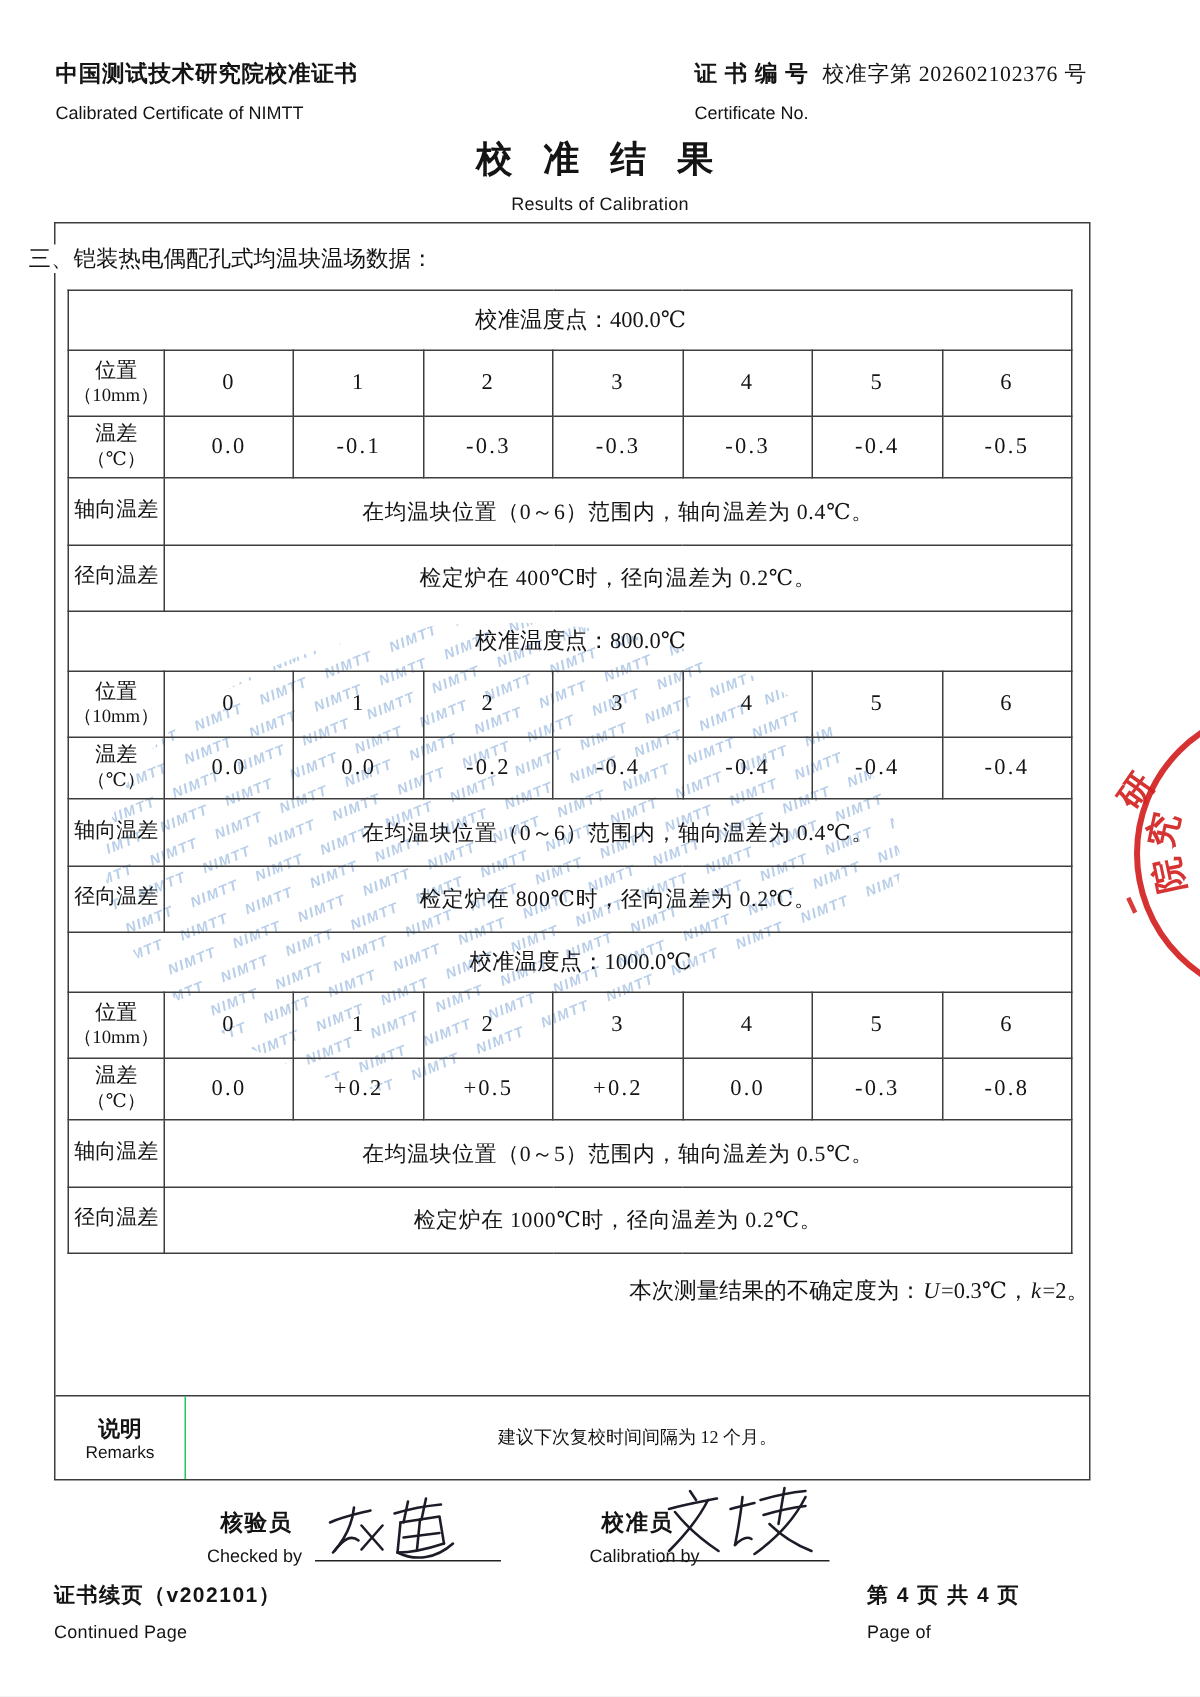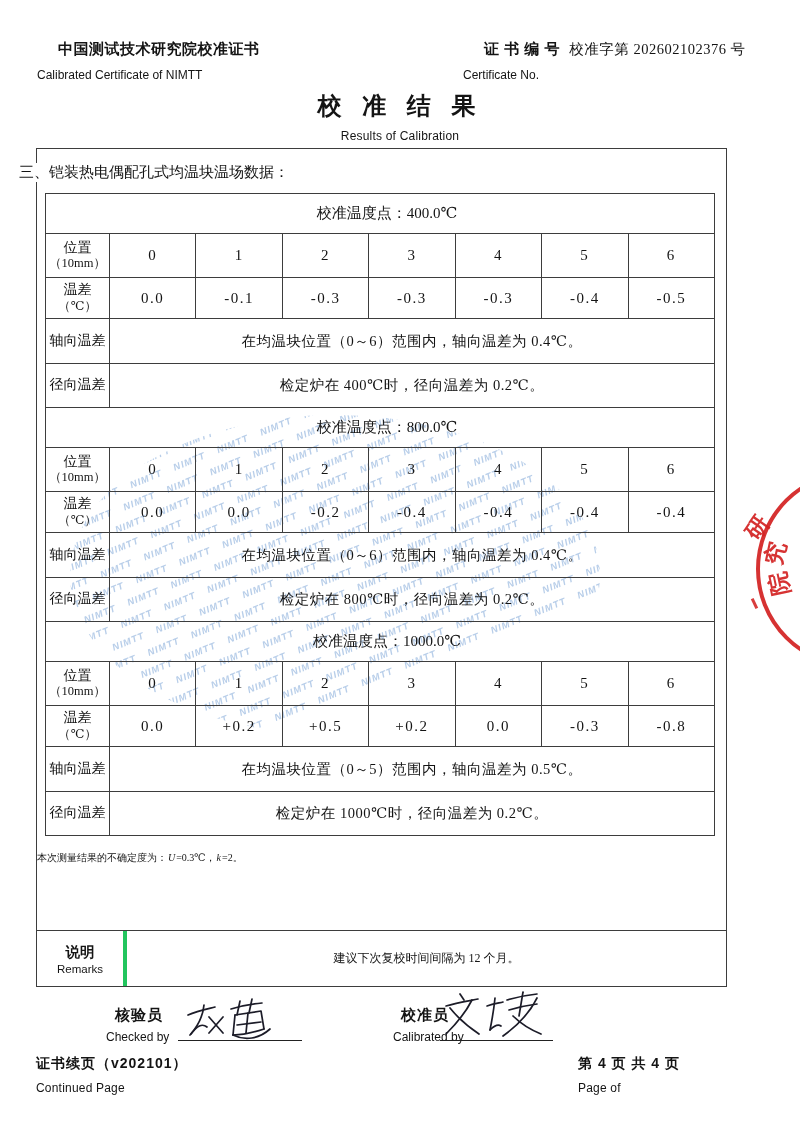--- a/index.html
+++ b/index.html
@@ -12,21 +12,21 @@
   .wm-rot{transform:rotate(-22deg);transform-origin:center;width:760px;margin-left:-110px;margin-top:-50px;}
   .wm-line{white-space:nowrap;font-family:"Liberation Sans","DejaVu Sans",sans-serif;
       font-style:italic;font-weight:bold;font-size:9.5px;line-height:18px;
       letter-spacing:1px;word-spacing:9px;color:rgba(160,190,225,0.75);}
 
   
   .hdr{position:absolute;top:40px;left:0;right:0;z-index:2;
        font-family:"Liberation Sans","DejaVu Sans",sans-serif;}
   .hdr-left{position:absolute;left:37px;top:0;}
   .hdr-right{position:absolute;left:463px;top:0;}
-  .hdr-cn{font-size:15px;font-weight:bold;letter-spacing:0.5px;margin-left:21px;}
+  .hdr-cn{font-size:15px;font-weight:bold;letter-spacing:0.5px;}
   .cert-val{font-weight:normal;font-size:14.5px;font-family:"Liberation Serif",serif;}
   .hdr-en{font-size:12px;font-weight:normal;margin-top:9px;}
 
   
   .doc-title{position:absolute;top:90px;left:0;right:0;text-align:center;z-index:2;
        font-family:"Liberation Sans","DejaVu Sans",sans-serif;}
   .t-cn{font-size:24px;font-weight:bold;letter-spacing:7px;}
   .t-en{font-size:12px;margin-top:7px;letter-spacing:0.2px;}
 
   
@@ -43,35 +43,35 @@
   .row-pos td{height:43px;}
   .row-diff td{height:40px;}
   .row-axial td{height:44px;}
   .row-radial td{height:43px;}
   .cell-calpoint{text-align:right;padding-left:14px !important;font-size:15px;}
   .cell-label{font-size:14px;line-height:1.2;}
   .lab-l2{font-size:12.5px;}
   .cell-num{font-size:15px;letter-spacing:1.5px;}
   .cell-desc{font-size:14.5px;letter-spacing:0.5px;}
 
-  .uncertainty{position:absolute;left:0;right:0;top:702px;text-align:left;font-size:10px;z-index:1;}
+  .uncertainty{position:absolute;left:0;right:0;top:702px;text-align:right;font-size:15px;z-index:1;}
   .uncertainty i{font-family:"Liberation Serif",serif;padding:0 1px;}
 
   .remarks-row{position:absolute;left:0;right:0;top:781px;height:55px;
        border-top:1px solid #3d3d3d;display:flex;z-index:1;}
-  .remarks-label{width:86px;border-right:4px solid #22c55e;display:flex;flex-direction:column;
+  .remarks-label{width:86px;border-right:1px solid #22c55e;display:flex;flex-direction:column;
        align-items:center;justify-content:center;}
   .rl-cn{font-size:14.5px;font-weight:bold;font-family:"Liberation Sans",sans-serif;}
   .rl-en{font-size:11.5px;font-family:"Liberation Sans",sans-serif;margin-top:1px;}
   .remarks-text{flex:1;display:flex;align-items:center;justify-content:center;font-size:12px;}
 
   
   .sig{position:absolute;z-index:2;width:260px;height:60px;
        font-family:"Liberation Sans","DejaVu Sans",sans-serif;}
-  .sig-1{left:104px;top:1000px;}
+  .sig-1{left:136px;top:1000px;}
   .sig-2{left:385px;top:1000px;}
   .sig-cn{position:absolute;font-size:15px;font-weight:bold;letter-spacing:1px;}
   .sig-en{position:absolute;font-size:12px;}
   .sig-1 .sig-cn{left:11px;top:6px;} .sig-1 .sig-en{left:2px;top:30px;}
   .sig-2 .sig-cn{left:16px;top:6px;} .sig-2 .sig-en{left:8px;top:30px;}
   .sig-line{position:absolute;border-bottom:1.5px solid #222;height:0;}
   .sig-1 .sig-line{left:74px;top:40px;width:124px;}
   .sig-2 .sig-line{left:55px;top:40px;width:113px;}
   .sig-svg{position:absolute;}
   .sig-1 .sig-svg{left:80px;top:-6px;}
@@ -299,21 +299,21 @@
         <path d="M51,21 L77,17 L80,35"></path>
       <path d="M49,41 C59,41 71,38 80,35"></path>
       <path d="M53,31 L77,28"></path>
         <path d="M64,19 L62,39"></path>
       <path d="M49,41 C61,47 75,45 86,35"></path>
     </svg>
   </div>
 
   <div class="sig sig-2">
     <div class="sig-cn">校准员</div>
-    <div class="sig-en">Calibrated by</div>
+    <div class="sig-en">Calibration by</div>
     <div class="sig-line"></div>
     <svg class="sig-svg" width="118" height="54" viewBox="0 0 118 54" aria-label="文捷">
       <path d="M17,6 L21,12"></path>
       <path d="M3,18 C13,15 25,13 35,11"></path>
       <path d="M29,12 C23,24 13,36 3,46"></path>
       <path d="M7,20 C15,30 24,38 36,46"></path>
       <path d="M52,10 C51,20 49,32 47,42"></path>
       <path d="M44,18 C50,16 56,15 60,14"></path>
       <path d="M47,42 C51,38 55,36 58,38"></path>
       <path d="M64,12 C74,9 84,7 94,6"></path>

